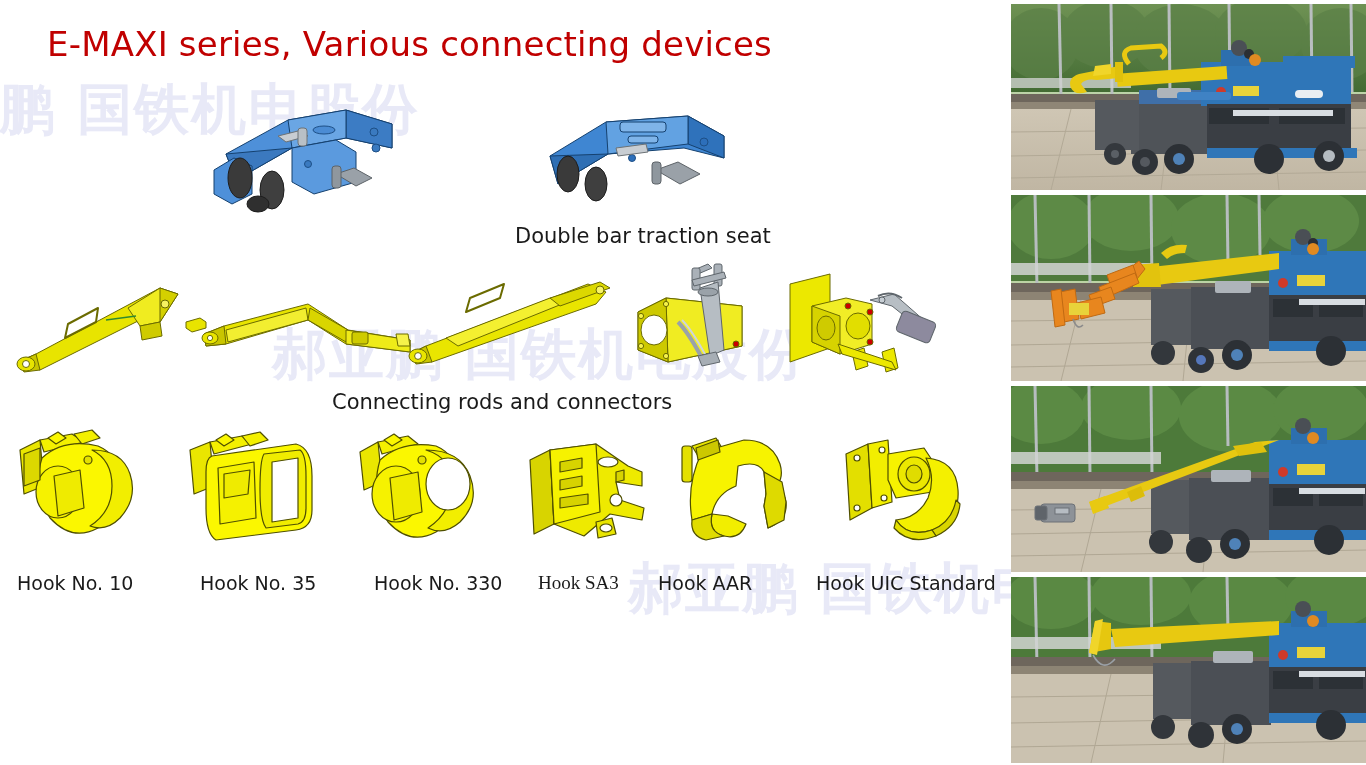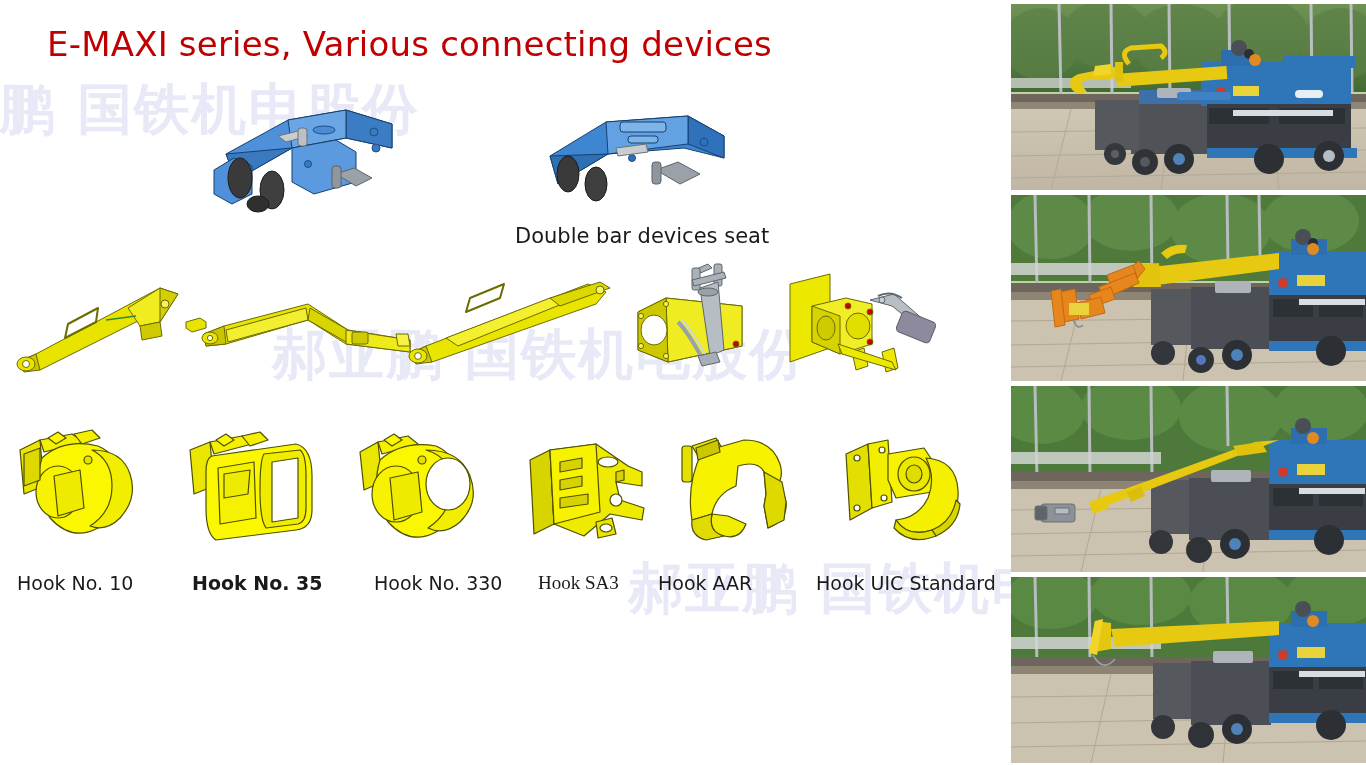--- a/index.html
+++ b/index.html
@@ -110,21 +110,21 @@
         <ellipse cx="68" cy="88" rx="11" ry="17" fill="#3f3f3f" stroke="#1d1d1d"></ellipse>
         <path d="M128 74 L150 66 L172 78 L152 88 Z" fill="#9aa1a8" stroke="#5d6368"></path>
         <rect x="124" y="66" width="9" height="22" rx="3" fill="#8f979e" stroke="#5d6368"></rect>
         <circle cx="176" cy="46" r="4" fill="#2d6fba" stroke="#1d4f86"></circle>
         <circle cx="104" cy="62" r="3.5" fill="#2d6fba" stroke="#1d4f86"></circle>
         <path d="M88 52 L118 48 L120 56 L90 60 Z" fill="#c8cdd2" stroke="#6c7276"></path>
       </g>
     </svg>
   </div>
 
-  <div class="cap cap-double">Double bar devices seat</div>
+  <div class="cap cap-double">Double bar traction seat</div>
 
   <div class="cad" style="left:10px;top:278px;">
     <svg width="180" height="96" viewBox="0 0 180 96">
       <g stroke="#6b6b00" stroke-width="1" stroke-linejoin="round">
         <path d="M8 84 L26 76 L150 10 L166 18 L154 30 L30 92 Z" fill="#e8e400"></path>
         <path d="M8 84 L26 76 L30 92 L14 94 Z" fill="#c9c500"></path>
         <ellipse cx="16" cy="86" rx="9" ry="7" fill="#e8e400"></ellipse>
         <circle cx="16" cy="86" r="3.5" fill="#fff" stroke="#6b6b00"></circle>
         <path d="M118 30 L150 10 L168 16 L150 44 L130 48 Z" fill="#f0ec20"></path>
         <path d="M150 10 L168 16 L150 44 Z" fill="#d4d000"></path>
@@ -217,20 +217,21 @@
           <path d="M84 30 L108 24 L140 52 L136 60 L106 36 Z" fill="#b7bec4"></path>
           <rect x="112" y="46" width="36" height="22" rx="4" fill="#8d8a9e" transform="rotate(22 130 57)"></rect>
           <path d="M92 26 Q104 20 116 28" fill="none" stroke-width="2"></path>
           <circle cx="96" cy="30" r="3" fill="#c7ced4"></circle>
         </g>
         <path d="M52 74 L106 92 L110 100 L56 84 Z" fill="#ece800"></path>
       </g>
     </svg>
   </div>
 
+  <div class="cap cap-rods">Connecting rods and connectors</div>
 
   <div class="cad" style="left:14px;top:424px;">
     <svg width="140" height="130" viewBox="0 0 140 130">
       <g stroke="#4f4f00" stroke-width="1.2" stroke-linejoin="round">
         <path d="M6 26 L26 16 L30 62 L10 70 Z" fill="#eae600"></path>
         <path d="M26 16 L58 10 L70 18 L30 28 Z" fill="#f4f000"></path>
         <path d="M34 14 L44 8 L52 14 L42 20 Z" fill="#fbf700"></path>
         <path d="M60 10 L78 6 L86 14 L68 20 Z" fill="#f4f000"></path>
         <path d="M28 34 Q18 66 36 94 Q58 118 84 104 Q104 92 106 62 Q108 32 84 22 Q50 14 28 34 Z" fill="#fbf700"></path>
         <path d="M78 26 Q108 26 116 50 Q124 74 106 94 Q92 108 76 102 Q98 88 98 62 Q98 36 78 26 Z" fill="#f2ee00"></path>
@@ -321,21 +322,21 @@
         <ellipse cx="74" cy="42" rx="8" ry="9" fill="#e0dc00"></ellipse>
         <path d="M86 26 Q116 28 118 58 Q120 88 92 98 Q68 106 56 88 Q78 86 88 66 Q96 46 86 26 Z" fill="#f4f000"></path>
         <path d="M92 98 Q112 90 116 68 L120 72 Q118 94 96 104 Z" fill="#d9d500"></path>
         <path d="M56 88 Q68 106 92 98 L96 104 Q70 114 54 96 Z" fill="#e4e000"></path>
       </g>
     </svg>
   </div>
 
   <div class="hookcaps">
     <div class="hookcap" style="left:17px;">Hook No. 10</div>
-    <div class="hookcap" style="left:192px;font-weight:bold;">Hook No. 35</div>
+    <div class="hookcap" style="left:200px;">Hook No. 35</div>
     <div class="hookcap" style="left:358px;margin-left:16px;">Hook No. 330</div>
     <div class="hookcap" style="left:538px;font-family:Liberation Serif, serif;">Hook SA3</div>
     <div class="hookcap" style="left:658px;">Hook AAR</div>
     <div class="hookcap" style="left:816px;">Hook UIC Standard</div>
   </div>
 
 
   <div class="photos">
 
     <div class="photo ph1">

